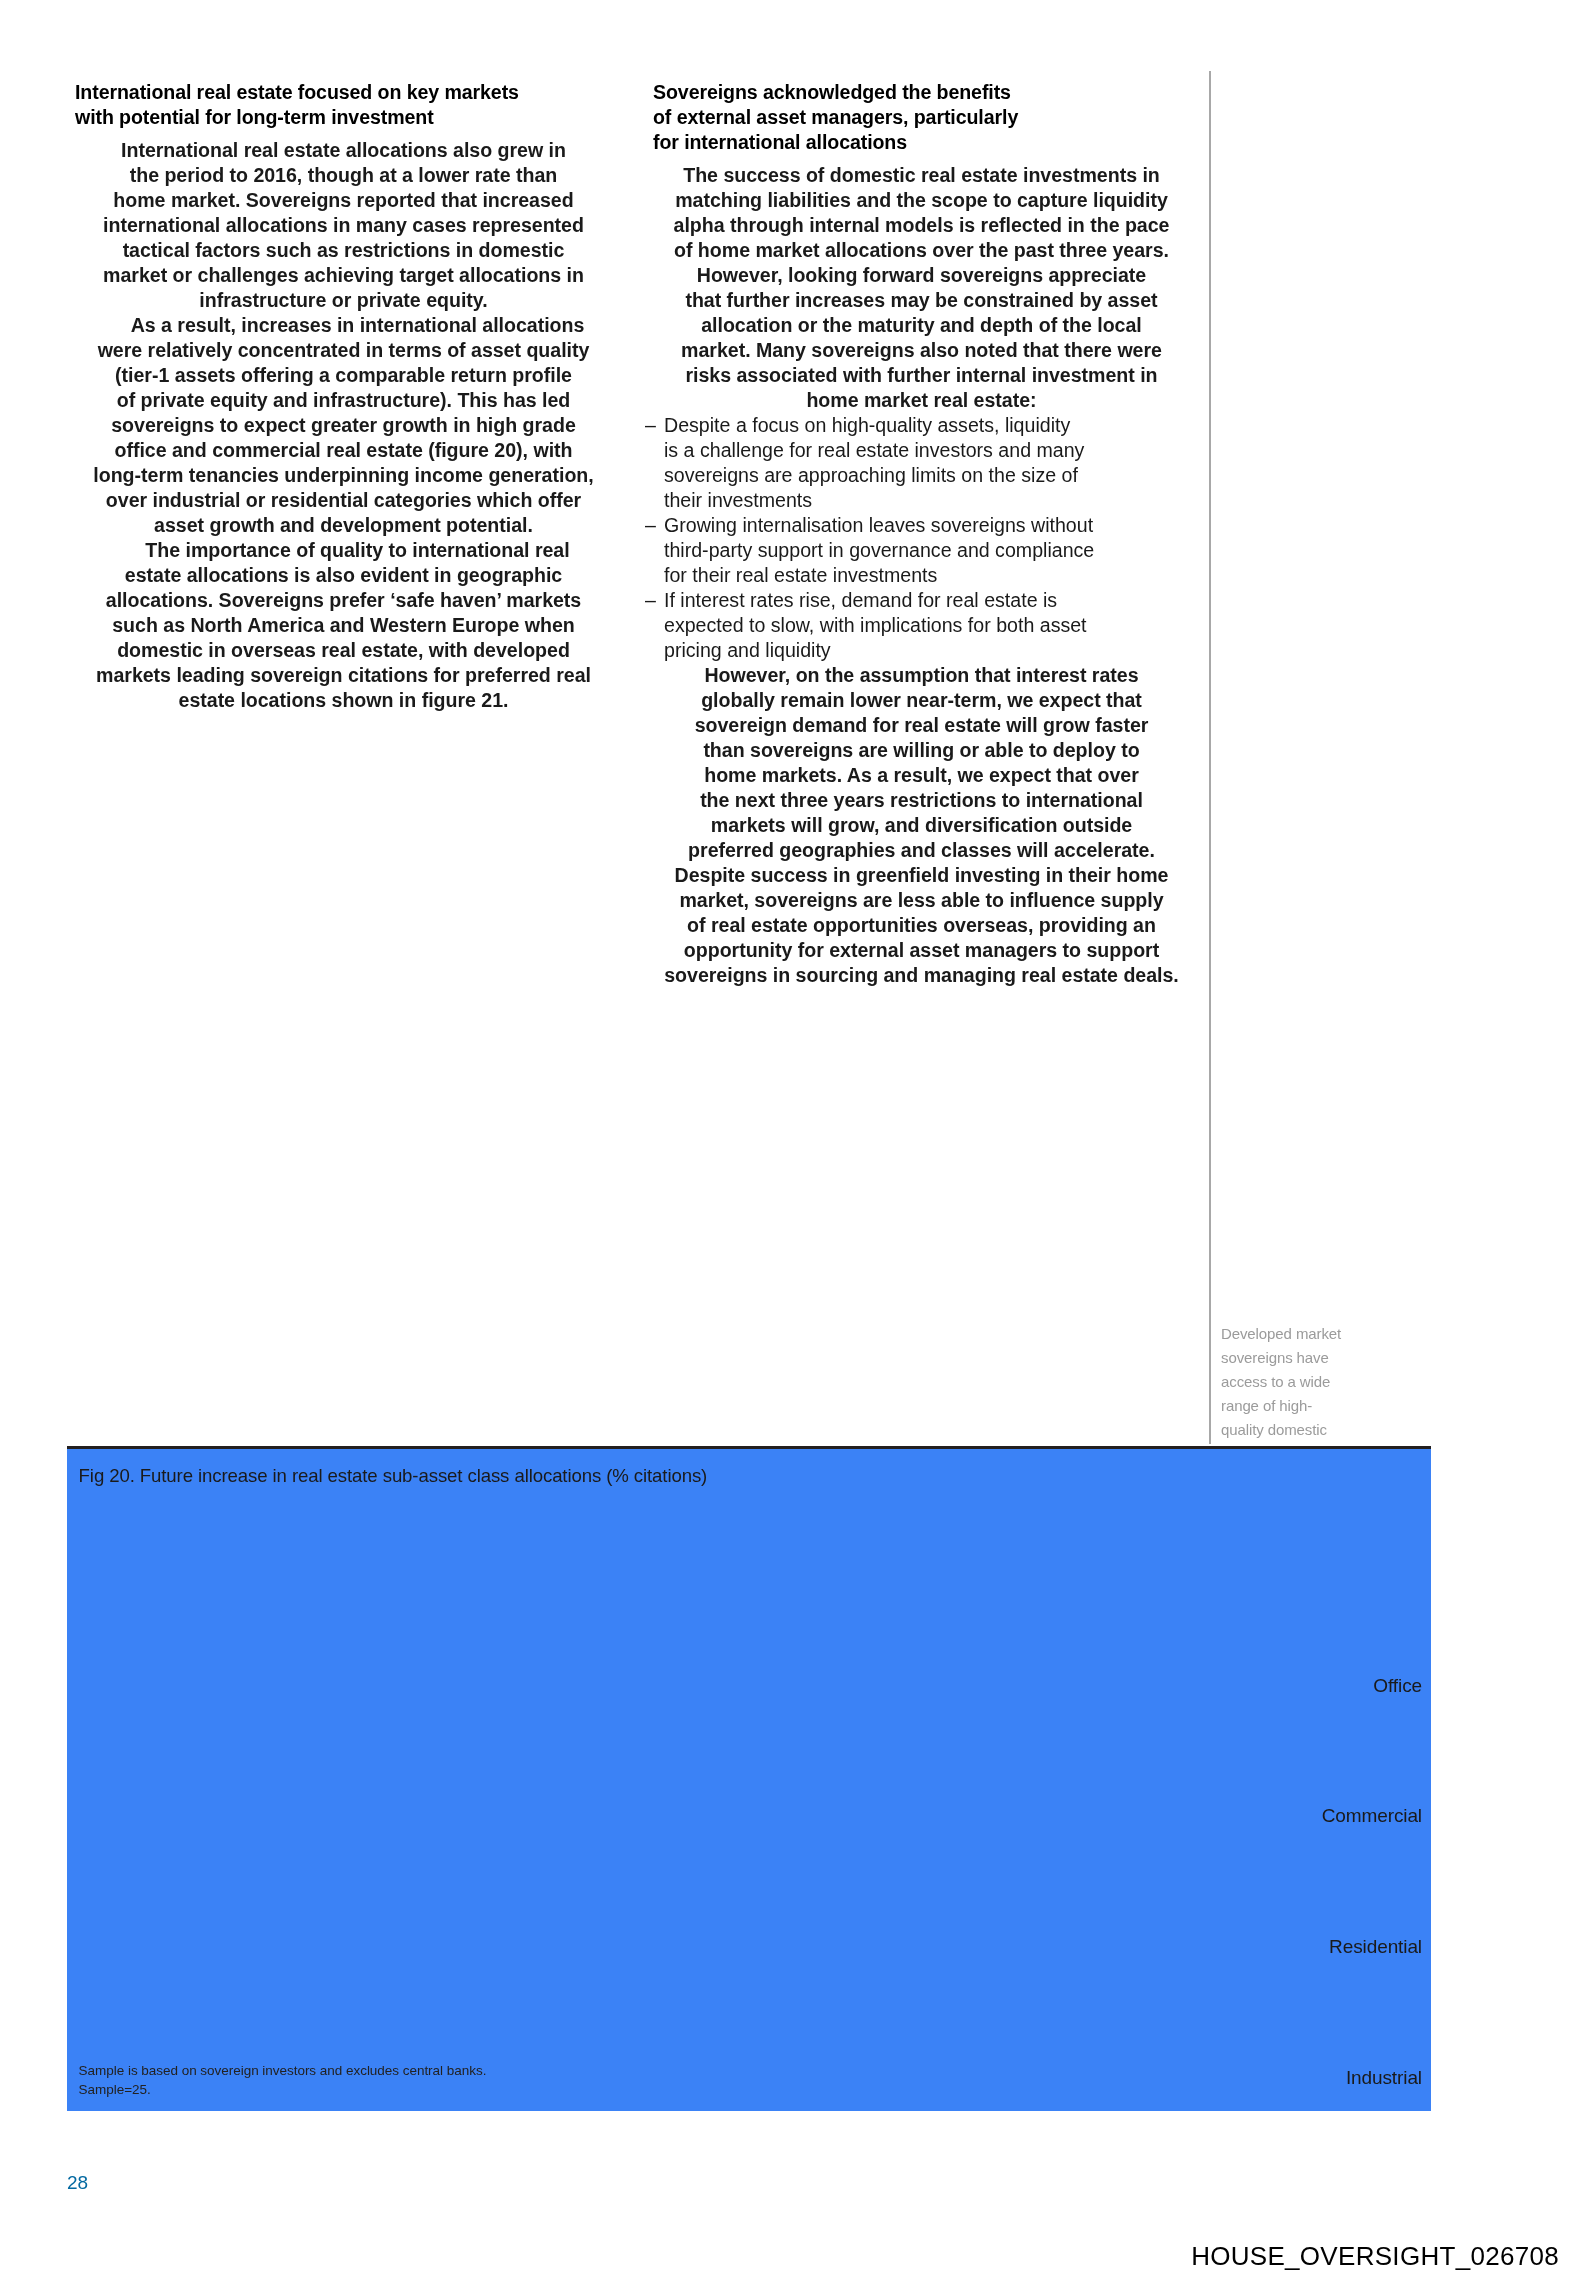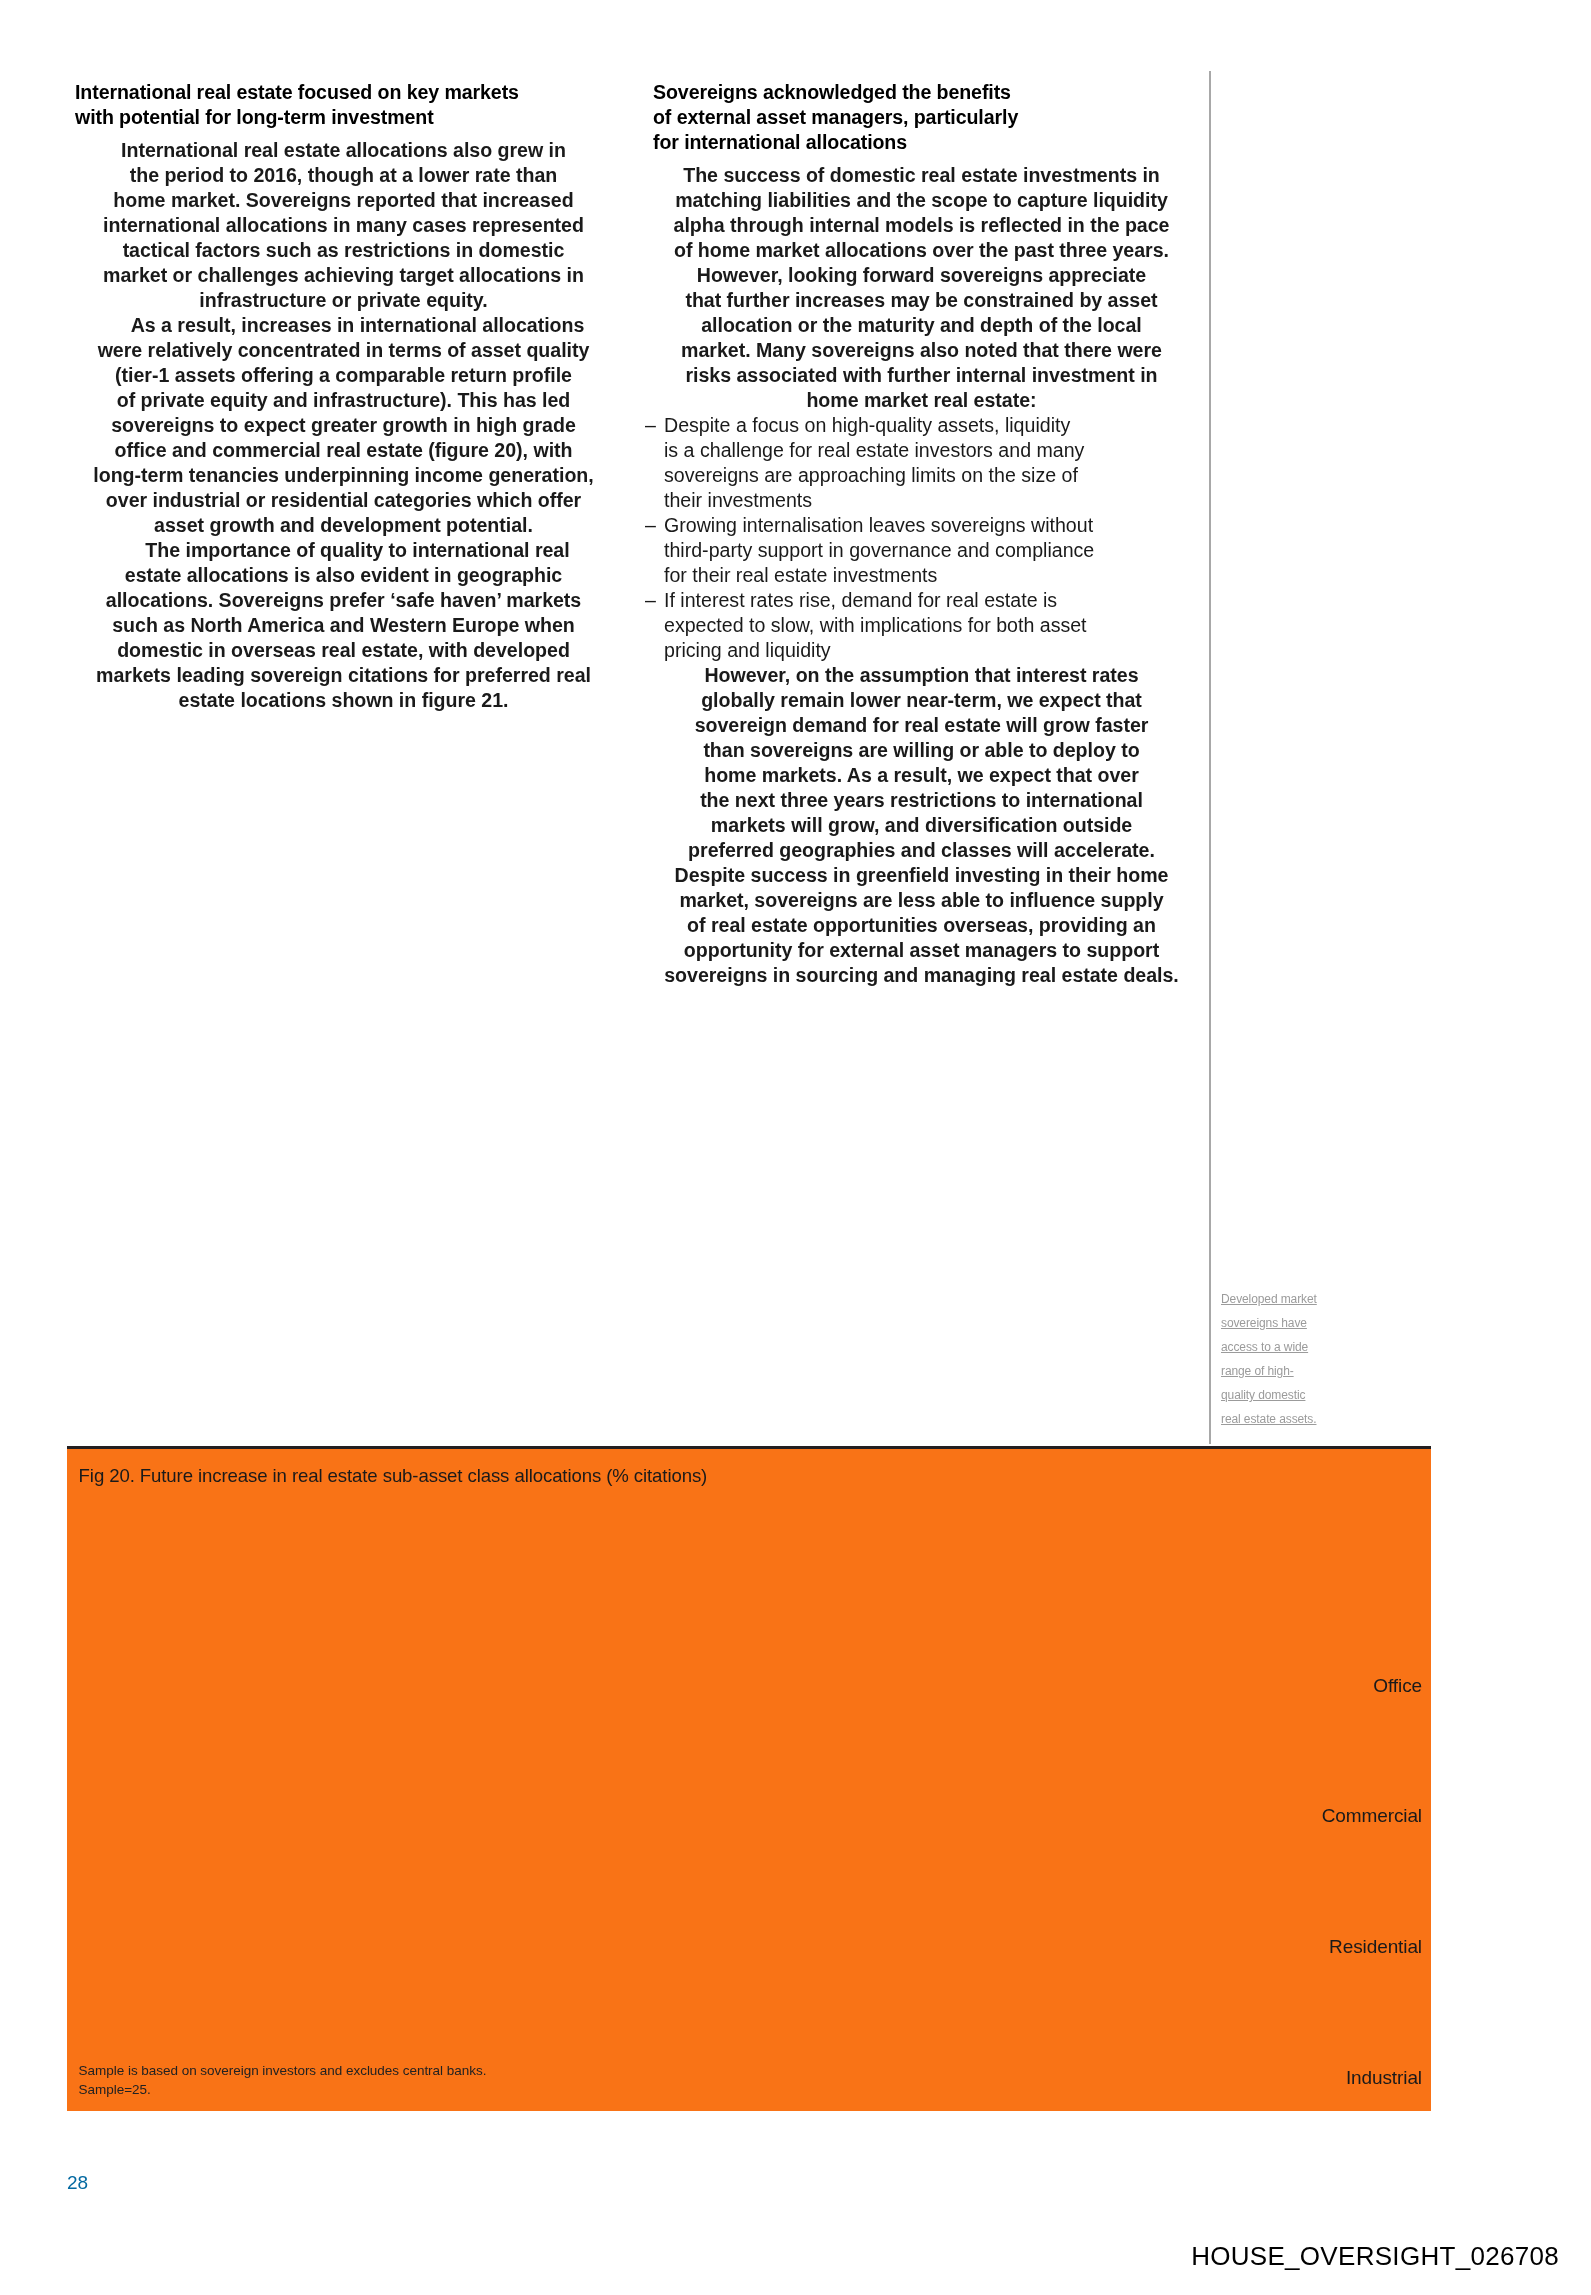--- a/index.html
+++ b/index.html
@@ -51,24 +51,23 @@
   .bullet-list li .ln{display:block;white-space:pre;}
 
   
   .divider-rule{
     position:absolute;left:1209px;top:71px;
     width:1.9px;height:1373px;background:#a8a8a8;
   }
 
   
   .pull-quote{
-    position:absolute;left:1221px;top:1287px;width:193px;
-    font-size:12px;line-height:24px;color:#9b9b9b;
+    position:absolute;left:1221px;top:1322px;width:193px;
+    font-size:15px;line-height:24px;color:#9b9b9b;
     letter-spacing:-0.1px;
-    text-decoration:underline;
   }
   .pull-quote .ln{display:block;white-space:pre;}
 
   
   .figure{
     position:absolute;left:67px;top:1446px;
     width:1364px;height:665px;
     background:#f2f2f2;
     border-top:3.2px solid #231f20;
     box-sizing:border-box;
@@ -238,21 +237,21 @@
 
 <div class="pull-quote" style="color: rgb(155, 155, 155);">
   <span class="ln">Developed market</span>
   <span class="ln">sovereigns have</span>
   <span class="ln">access to a wide</span>
   <span class="ln">range of high-</span>
   <span class="ln">quality domestic</span>
   <span class="ln">real estate assets.</span>
 </div>
 
-<div class="figure" style="background: #f97316;">
+<div class="figure" style="background: #3b82f6;">
   <div class="fig-title">Fig 20. Future increase in real estate sub-asset class allocations (% citations)</div>
 
   <div class="bars">
 
     <div class="bar-row">
       <div class="bar-track" style="background: rgb(242, 242, 242);">
         <div class="bar-fill" style="width: 100%; background: rgb(89, 52, 155);">
           
         </div>
       </div>

